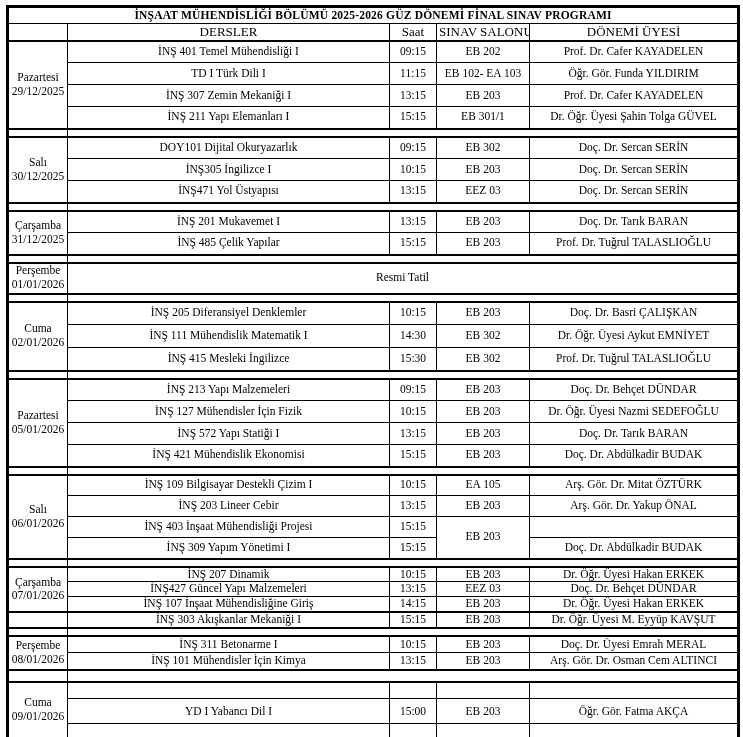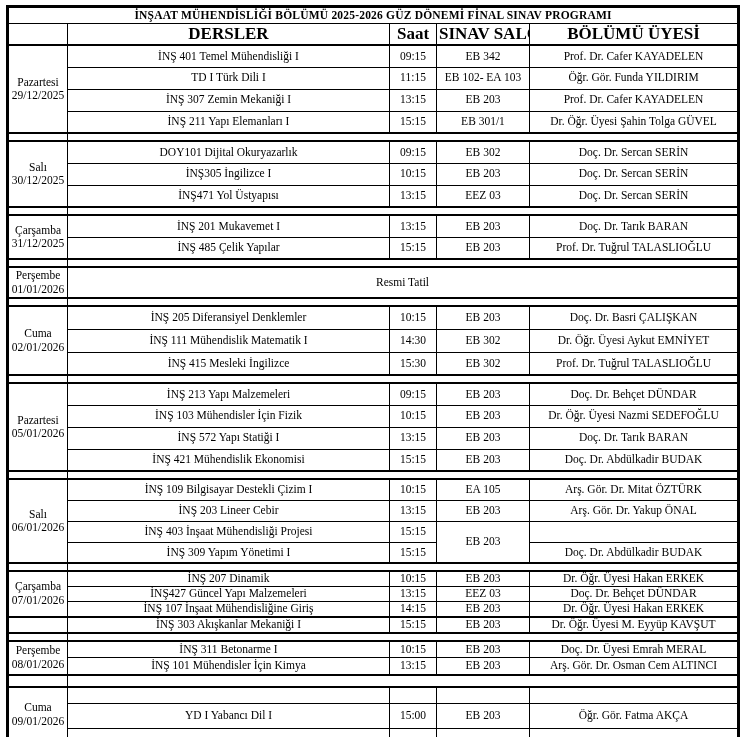--- a/index.html
+++ b/index.html
@@ -30,22 +30,22 @@
     overflow: hidden;
     white-space: nowrap;
   }
   td.title-cell {
     font-weight: bold;
     font-size: 13px;
     border-bottom: 1.5px solid #000;
     letter-spacing: 0.2px;
   }
   tr.header-row td {
-    font-weight: bold;
-    font-size: 17px;
+    font-weight: normal;
+    font-size: 13px;
     border-bottom: 2px solid #000;
     margin-top: 35px;
   }
   td.day-cell {
     font-weight: normal;
     font-size: 11.5px;
   }
   td.note-cell {
     font-size: 11.5px;
     margin-top: 43px;
@@ -76,30 +76,30 @@
     </colgroup>
     <tbody id="schedule-body">
       <tr class="title-row" style="height:17px">
         <td colspan="5" class="title-cell">İNŞAAT MÜHENDİSLİĞİ BÖLÜMÜ 2025-2026 GÜZ DÖNEMİ FİNAL SINAV PROGRAMI</td>
       </tr>
       <tr class="header-row" style="height:17px">
         <td></td>
         <td>DERSLER</td>
         <td>Saat</td>
         <td>SINAV SALONU</td>
-        <td>BÖLÜMÜ ÜYESİ</td>
+        <td>DÖNEMİ ÜYESİ</td>
       </tr>
     <tr style="height: 22px;">
           <td class="day-cell" rowspan="4">
             <div>Pazartesi</div>
             <div>29/12/2025</div>
           </td>
           <td class="ders-cell">İNŞ 401 Temel Mühendisliği I</td>
           <td class="saat-cell">09:15</td>
-          <td class="salon-cell">EB 342</td>
+          <td class="salon-cell">EB 202</td>
           <td class="uyesi-cell">Prof. Dr. Cafer KAYADELEN</td>
         </tr>
         <tr style="height: 22px;">
           <td class="ders-cell">TD I Türk Dili I</td>
           <td class="saat-cell">11:15</td>
           <td class="salon-cell">EB 102- EA 103</td>
           <td class="uyesi-cell">Öğr. Gör. Funda YILDIRIM</td>
         </tr>
         <tr style="height: 22px;">
           <td class="ders-cell">İNŞ 307 Zemin Mekaniği I</td>
@@ -204,21 +204,21 @@
           <td class="day-cell" rowspan="4">
             <div>Pazartesi</div>
             <div>05/01/2026</div>
           </td>
           <td class="ders-cell">İNŞ 213 Yapı Malzemeleri</td>
           <td class="saat-cell">09:15</td>
           <td class="salon-cell">EB 203</td>
           <td class="uyesi-cell">Doç. Dr. Behçet DÜNDAR</td>
         </tr>
         <tr style="height: 22px;">
-          <td class="ders-cell">İNŞ 103 Mühendisler İçin Fizik</td>
+          <td class="ders-cell">İNŞ 127 Mühendisler İçin Fizik</td>
           <td class="saat-cell">10:15</td>
           <td class="salon-cell">EB 203</td>
           <td class="uyesi-cell">Dr. Öğr. Üyesi Nazmi SEDEFOĞLU</td>
         </tr>
         <tr style="height: 22px;">
           <td class="ders-cell">İNŞ 572 Yapı Statiği I</td>
           <td class="saat-cell">13:15</td>
           <td class="salon-cell">EB 203</td>
           <td class="uyesi-cell">Doç. Dr. Tarık BARAN</td>
         </tr>

